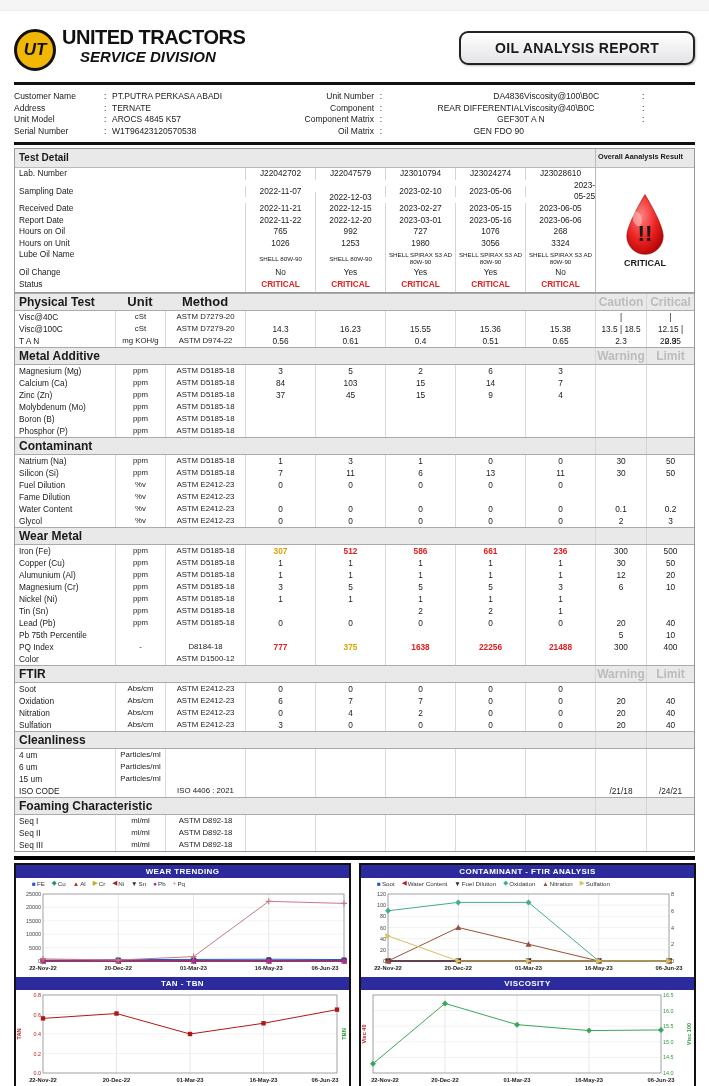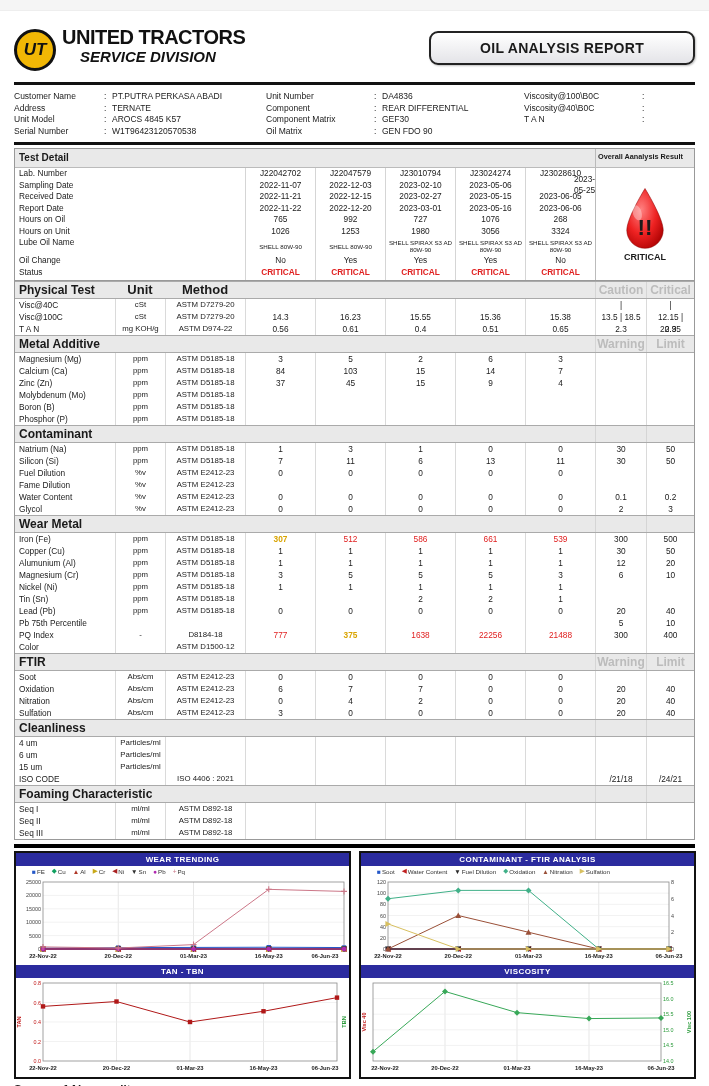--- a/index.html
+++ b/index.html
@@ -5,27 +5,27 @@
   html,body{margin:0;padding:0;background:#fff;}
   body{width:709px;height:1086px;overflow:hidden;font-family:"Liberation Sans",sans-serif;color:#1a1a1a;}
   .topstrip{height:10px;background:#f5f5f5;border-bottom:1px solid #eee;}
   .content{padding:0 14px;}
   
   .hdr{display:flex;justify-content:space-between;align-items:center;height:66px;padding-top:4px;}
   .brand{display:flex;align-items:flex-start;gap:6px;justify-content:center;}
   .logo{width:36px;height:36px;border-radius:50%;background:#f2b705;border:3px solid #111;display:flex;align-items:center;justify-content:center;font-weight:bold;font-style:italic;font-size:17px;color:#111;margin-top:3px;}
   .b1{font-size:20px;font-weight:bold;letter-spacing:-0.5px;color:#111;}
   .b2{font-size:15px;font-weight:bold;font-style:italic;color:#111;margin-left:18px;margin-top:-1px;}
-  .titlebox{border:2px solid #222;border-radius:9px;background:linear-gradient(#ffffff,#e4e4e8);padding:7px 49px;font-size:14px;font-weight:bold;letter-spacing:0.3px;box-shadow:1px 1px 2px rgba(0,0,0,0.25);}
+  .titlebox{border:2px solid #222;border-radius:9px;background:linear-gradient(#ffffff,#e4e4e8);padding:7px 34px;font-size:14px;font-weight:bold;letter-spacing:0.3px;box-shadow:1px 1px 2px rgba(0,0,0,0.25);}
   .hr{height:3px;background:#111;margin:1px 0;}
   
   .info{display:grid;grid-template-columns:252px 258px 169px;padding:5px 0 4px 0;}
   .irow{display:grid;font-size:8.5px;line-height:11.5px;}
   .c0 .irow{grid-template-columns:90px 8px 1fr;}
-  .c1 .irow{grid-template-columns:108px 8px 1fr;}
+  .c1 .irow{grid-template-columns:108px 8px 1fr;text-align:right;}
   .c2 .irow{grid-template-columns:118px 8px 1fr;}
   
   .tdwrap{display:flex;border:1px solid #999;margin-top:3px;}
   .td-left{width:580px;border-right:1px solid #bbb;}
   .td-right{width:99px;display:flex;flex-direction:column;}
   .bandtitle{background:#e9e9e9;border-bottom:1px solid #bbb;font-size:10px;font-weight:bold;padding:3px 0 2px 4px;height:13px;}
   .td-right .bandtitle{font-size:7.3px;padding-left:2px;}
   .tdrow{display:grid;grid-template-columns:230px repeat(5,70px);font-size:8.3px;line-height:11.5px;align-items:center;}
   .tdrow .lc{padding-left:4px;text-align:left;}
   .tdrow div{text-align:center;}
@@ -40,21 +40,21 @@
   .band .bt{font-size:12px;font-weight:bold;padding-left:4px;}
   .band .br{font-size:12px;font-weight:bold;color:#bcbcbc;text-align:center;border-left:1px solid #d5d5d5;height:100%;display:flex;align-items:center;justify-content:center;}
   .band.cols{grid-template-columns:100px 50px 80px 350px 51px 48px;}
   .band .bh{font-size:13px;font-weight:bold;text-align:center;}
   .mrow{display:grid;grid-template-columns:100px 50px 80px repeat(5,70px) 51px 48px;font-size:8.3px;line-height:12px;height:12px;align-items:center;}
   .mrow div{text-align:center;border-left:1px solid #dadada;height:100%;}
   .mrow .pc{text-align:left;padding-left:4px;border-left:none;}
   .mrow .uc{font-size:7.8px;}
   .mrow .mc{font-size:7.8px;}
   .vw{color:#d9a400;font-weight:bold;}
-  .vcr{color:#e02020;font-weight:normal;}
+  .vcr{color:#e02020;font-weight:bold;}
   
   .blackbar{height:4px;background:#000;margin:4px 0 3px 0;}
   .charts{display:flex;gap:8px;}
   .chartcol{flex:1;border:2px solid #111;}
   .ctitle{background:#2b2b9e;color:#fff;font-size:8px;font-weight:bold;text-align:center;height:13px;line-height:13px;letter-spacing:0.4px;}
   .legend{display:flex;align-items:center;gap:7px;padding-left:16px;height:11px;font-size:6.2px;color:#333;}
   .legend .g{font-size:6.5px;margin-right:1px;}
   .legend .it{display:flex;align-items:center;white-space:nowrap;}
   
   .foot{margin-top:4px;}
@@ -150,21 +150,21 @@
               <div class="lc" style="height: 11.5px;">Lab. Number</div>
               <div class="vc" style="height: 11.5px;">J22042702</div>
               <div class="vc" style="height: 11.5px;">J22047579</div>
               <div class="vc" style="height: 11.5px;">J23010794</div>
               <div class="vc" style="height: 11.5px;">J23024274</div>
               <div class="vc" style="height: 11.5px;">J23028610</div>
             </div>
             <div class="tdrow">
               <div class="lc" style="height: 11.5px;">Sampling Date</div>
               <div class="vc" style="height: 11.5px;">2022-11-07</div>
-              <div class="vc" style="height: 11.5px;">2022-12-03</div>
+              <div class="vc" style="height: 11.5px; margin-top: 12px;">2022-12-03</div>
               <div class="vc" style="height: 11.5px;">2023-02-10</div>
               <div class="vc" style="height: 11.5px;">2023-05-06</div>
               <div class="vc" style="height: 11.5px; padding-left: 48px;">2023-05-25</div>
             </div>
             <div class="tdrow">
               <div class="lc" style="height: 11.5px;">Received Date</div>
               <div class="vc" style="height: 11.5px;">2022-11-21</div>
               <div class="vc" style="height: 11.5px;">2022-12-15</div>
               <div class="vc" style="height: 11.5px;">2023-02-27</div>
               <div class="vc" style="height: 11.5px;">2023-05-15</div>
@@ -445,21 +445,21 @@
           <div class="br"></div>
         </div>
         <div class="mrow">
           <div class="pc">Iron (Fe)</div>
           <div class="uc">ppm</div>
           <div class="mc">ASTM D5185-18</div>
           <div class="vw">307</div>
           <div class="vcr">512</div>
           <div class="vcr">586</div>
           <div class="vcr">661</div>
-          <div class="vcr">539</div>
+          <div class="vcr">236</div>
           <div>300</div>
           <div>500</div>
         </div>
         <div class="mrow">
           <div class="pc">Copper (Cu)</div>
           <div class="uc">ppm</div>
           <div class="mc">ASTM D5185-18</div>
           <div>1</div>
           <div>1</div>
           <div>1</div>

